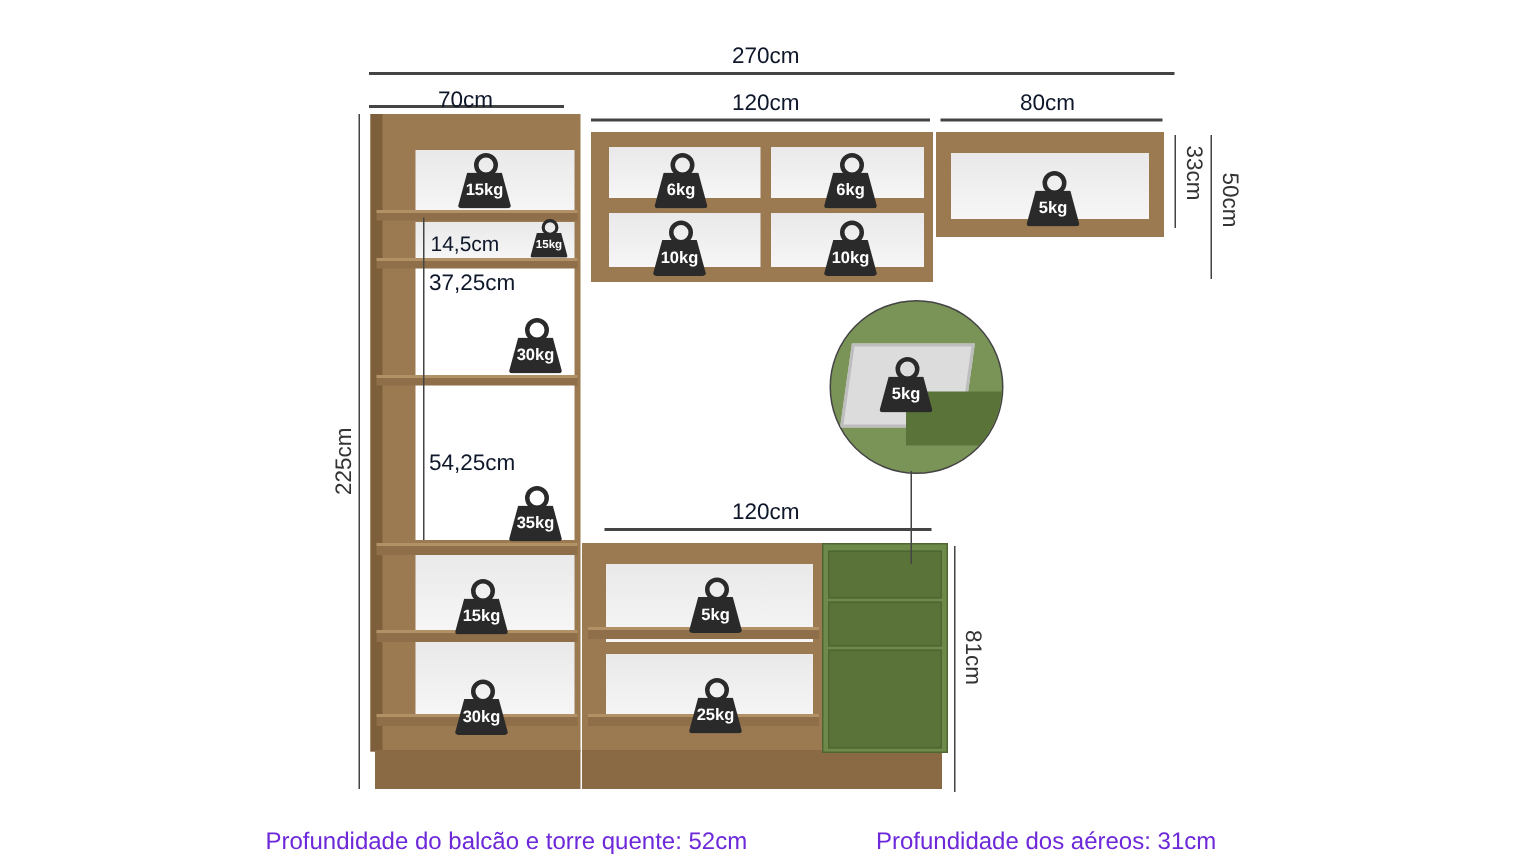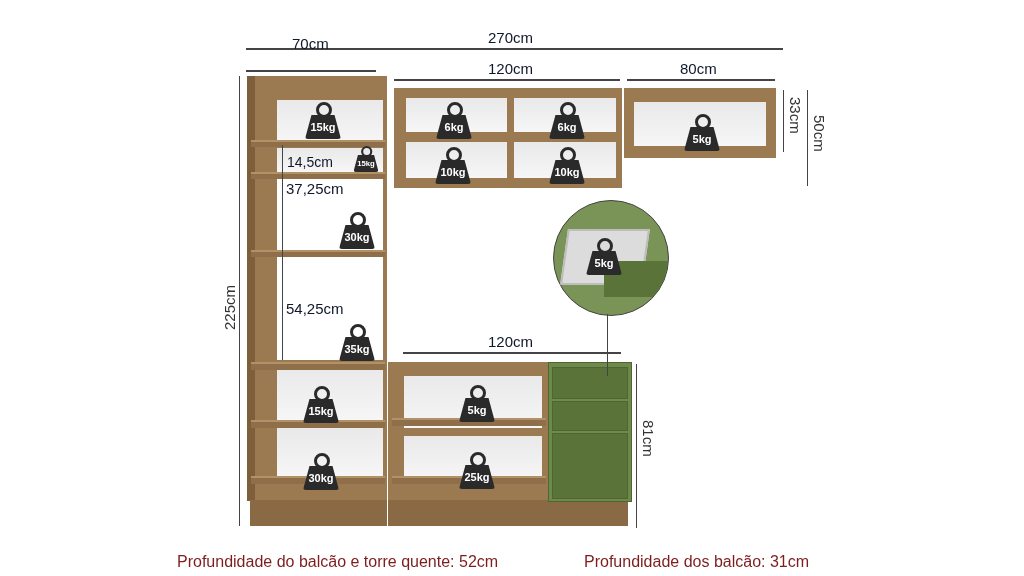--- a/index.html
+++ b/index.html
@@ -13,30 +13,30 @@
   .woodd{background:#7d5f3c;}
   .back{background:linear-gradient(180deg,#e9e9e9,#f6f6f6);}
   .shelf{position:absolute;background:#8e6f49;border-top:2px solid #b39167;}
   .weight{position:absolute;width:40px;height:40px;}
   .weight .ring{position:absolute;left:13px;top:0;width:10px;height:10px;border:3px solid #2a2a2a;border-radius:50%;}
   .weight .body{position:absolute;left:2px;top:13px;width:36px;height:24px;background:#2a2a2a;border-radius:6px 6px 3px 3px;clip-path:polygon(18% 0,82% 0,100% 100%,0 100%);display:flex;align-items:center;justify-content:center;}
   .weight .lbl{color:#fff;font-weight:bold;font-size:11px;}
   .weight.sm{transform:scale(0.7);transform-origin:left top;}
   .green{background:#6e8a4a;}
   .greend{background:#5a7339;}
-  .caption{position:absolute;top:553px;font-size:16px;color:#7f1d1d;white-space:nowrap;}
+  .caption{position:absolute;top:553px;font-size:16px;color:#6d28d9;white-space:nowrap;}
 </style>
 </head>
 <body>
 
 <div class="dimline" style="left:246px;top:48px;width:537px;height:2px;"></div>
 <div class="dimtxt" style="left:488px;top:29px;">270cm</div>
 
 <div class="dimline" style="left:246px;top:70px;width:130px;height:2px;"></div>
-<div class="dimtxt" style="left:292px;top:35px;">70cm</div>
+<div class="dimtxt" style="left:292px;top:58px;">70cm</div>
 
 <div class="dimline" style="left:394px;top:79px;width:226px;height:2px;"></div>
 <div class="dimtxt" style="left:488px;top:60px;">120cm</div>
 
 <div class="dimline" style="left:627px;top:79px;width:148px;height:2px;"></div>
 <div class="dimtxt" style="left:680px;top:60px;">80cm</div>
 
 <div class="abs wood" style="left:247px;top:76px;width:140px;height:425px;">
   <div class="abs back" style="left:30px;top:24px;width:106px;height:42px;"></div>
   <div class="abs back" style="left:30px;top:72px;width:106px;height:24px;"></div>
@@ -181,13 +181,13 @@
 </div>
 <div class="weight" style="left:584px;top:238px;">
     <div class="ring"></div>
     <div class="body">
       <span class="lbl">5kg</span>
     </div>
   </div>
 <div class="dimline" style="left:607px;top:314px;width:1px;height:62px;"></div>
 
 <div class="caption" style="left:177px;">Profundidade do balcão e torre quente: 52cm</div>
-<div class="caption" style="left:584px;">Profundidade dos balcão: 31cm</div>
+<div class="caption" style="left:584px;">Profundidade dos aéreos: 31cm</div>
 
 </body></html>

